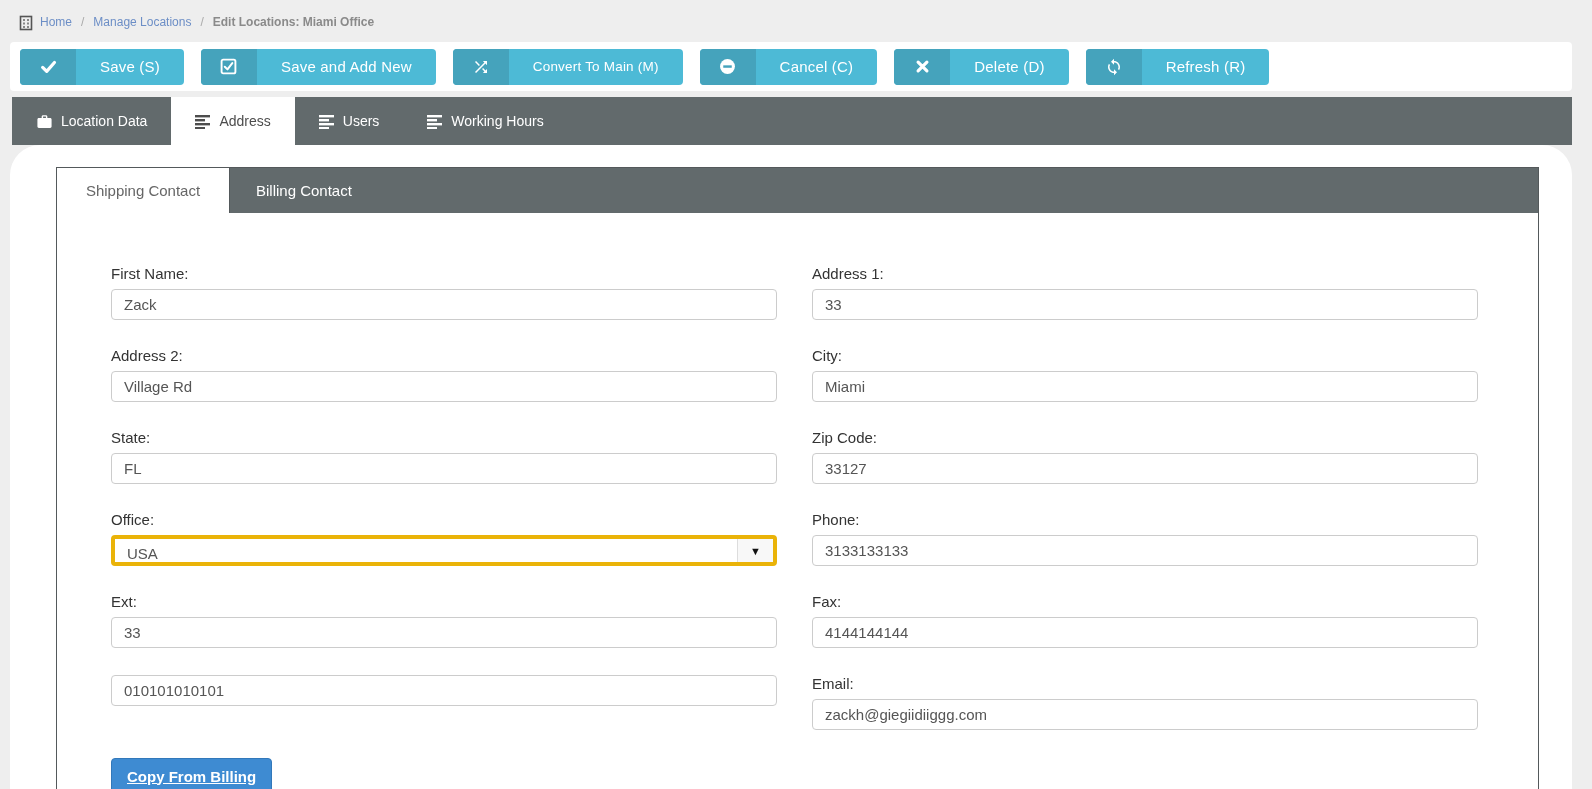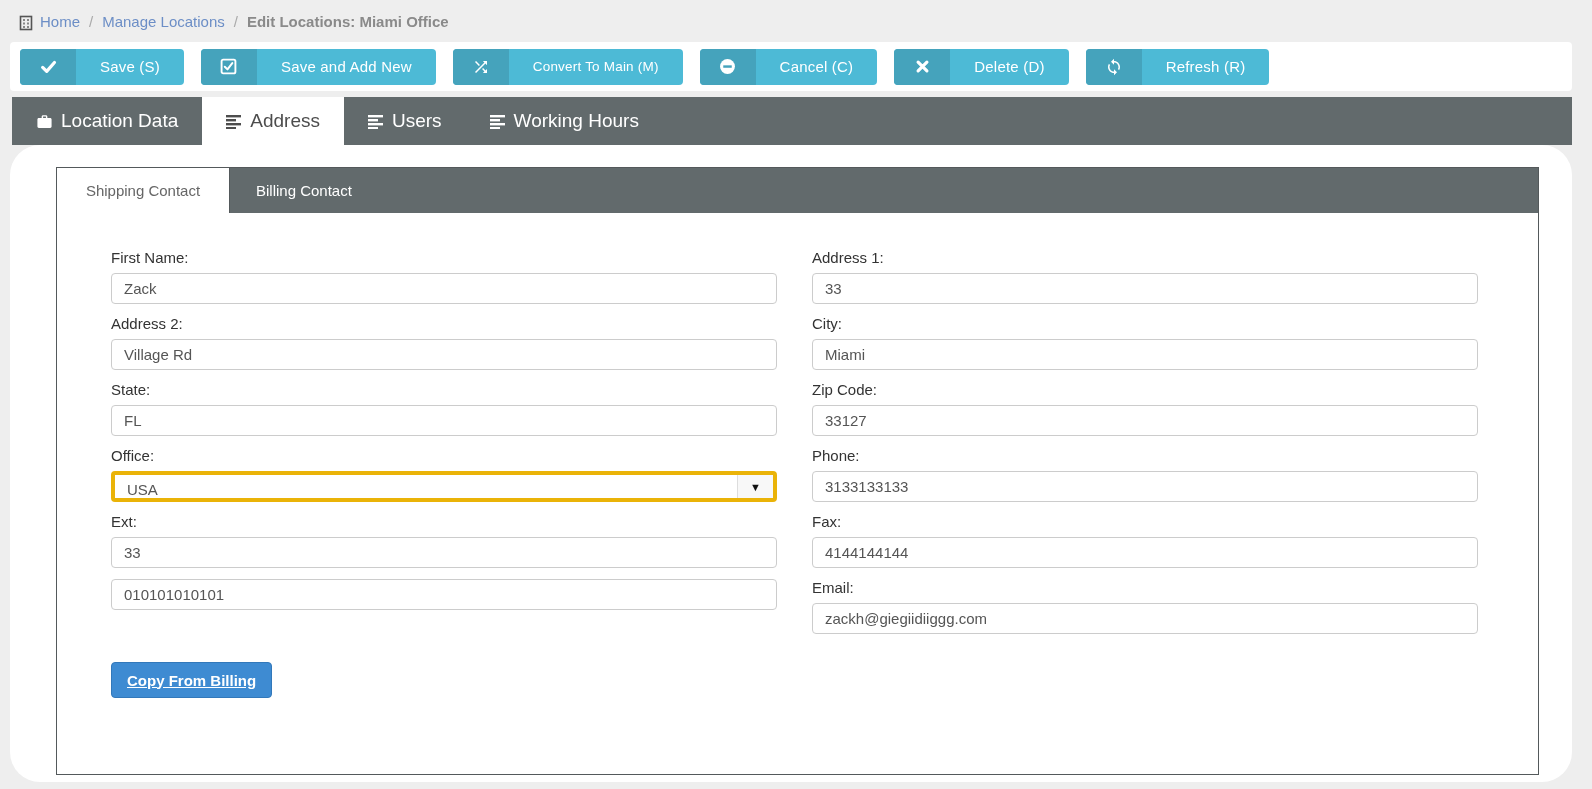--- a/index.html
+++ b/index.html
@@ -7,21 +7,21 @@
   body {
     background:#eeeeee;
     font-family:"Liberation Sans", sans-serif;
     color:#333;
   }
 
   
   .breadcrumb {
     display:flex; align-items:center;
     padding:11px 0 10px 18px;
-    font-size:15px;
+    font-size:12px;
     height:42px;
   }
   .breadcrumb .crumb-link { color:#6c8ec6; text-decoration:none; cursor:pointer; }
   .breadcrumb .sep { color:#aaa; margin:0 9px; }
   .breadcrumb .crumb-current { color:#8a8a8a; font-weight:bold; }
   .bc-icon { display:inline-flex; margin-right:6px; position:relative; top:1px; }
 
   
   .main { margin:0 20px 0 10px; }
 
@@ -56,21 +56,21 @@
   
   .tabbar {
     background:#626a6c;
     height:48px;
     display:flex; align-items:stretch;
     margin-left:2px;
   }
   .tab {
     display:flex; align-items:center; gap:8px;
     padding:0 24px;
-    color:#ffffff; font-size:19px;
+    color:#ffffff; font-size:14px;
     cursor:pointer; white-space:nowrap;
   }
   .tab.active { background:#ffffff; color:#4d4d4d; }
   .tab svg { flex:0 0 auto; }
 
   
   .content {
     background:#ffffff;
     min-height:637px;
     padding:22px 33px 7px 46px;
@@ -97,21 +97,21 @@
     border:1px solid #54595b; border-bottom:none;
   }
 
   
   .form-grid {
     padding:36px 0 60px 54px;
     display:grid;
     grid-template-columns:666px 666px;
     column-gap:35px;
   }
-  .field { margin-bottom:11px; }
+  .field { margin-bottom:11px;margin-top:16px; }
   .field label {
     display:block; font-size:15px; color:#333;
     margin-bottom:7px;
   }
   .field input {
     width:100%; height:31px;
     border:1px solid #ccc; border-radius:4px;
     padding:0 12px; font-size:15px; color:#555;
     font-family:"Liberation Sans", sans-serif;
     background:#fff; outline:none;

